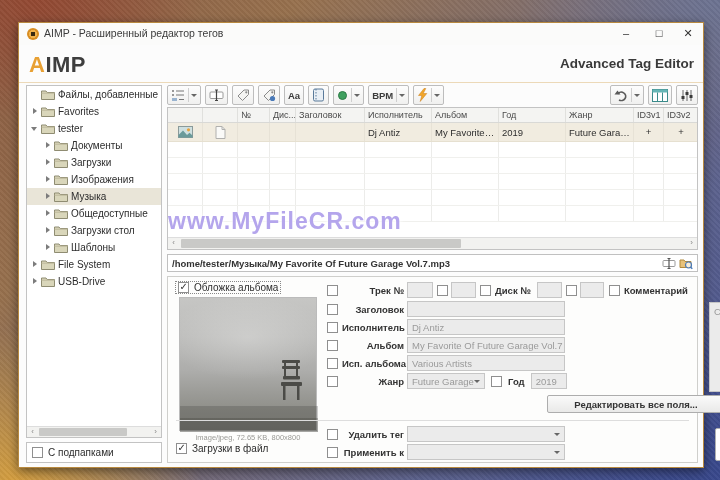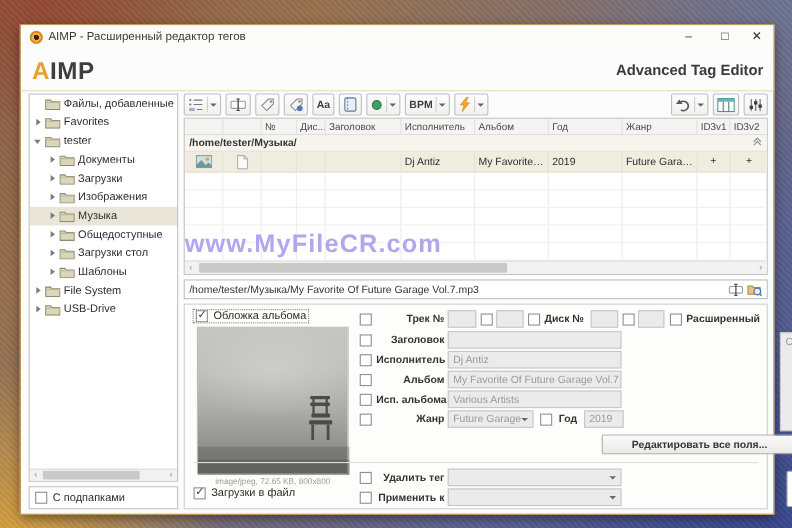--- a/index.html
+++ b/index.html
@@ -92,21 +92,21 @@
   .empty-row { display:flex; height:16px; border-bottom:1px solid #f0f0ed; }
   .empty-cell { border-right:1px solid #ececea; height:100%; }
   .watermark { position:absolute; left:0; right:0; top:100px; text-align:left; font-size:23px;
       font-weight:bold; letter-spacing:1px; color:#b4a5ec; z-index:5;
       text-shadow:0 0 2px #fff,0 0 5px #fff,0 0 8px rgba(255,255,255,.9); }
   .grid-hscroll { position:absolute; left:0; right:0; bottom:0; height:12px; background:#f2f2f0; border-top:1px solid #ddd; }
   .grid-thumb { position:absolute; left:13px; top:1px; width:280px; height:9px; background:#c9c9c7; border-radius:1px; }
 
   
   .path-bar { position:absolute; left:148px; top:231px; width:531px; height:18px;
-      border:1px solid #c0c0c0; background:#fff; display:flex; align-items:center; padding:0 4px; }
+      border:1px solid #c0c0c0; background:#fff; display:flex; align-items:center; padding:0 4px;font-weight:bold; }
   .path-text { flex:1; font-size:9.5px; color:#333; white-space:nowrap; overflow:hidden; }
   .path-icons { display:flex; gap:3px; }
 
   
   .editor { position:absolute; left:148px; top:253px; width:531px; height:187px;
       border:1px solid #cfcfcc; background:#fdfdfc; }
   .cover-check { position:absolute; left:8px; top:5px; display:flex; align-items:center; }
   .focus-dotted { outline:1px dotted #888; padding:0 2px; }
   .album-art { position:absolute; left:11px; top:20px; width:138px; height:134px; border:1px solid #bbb;
       background:
@@ -409,27 +409,20 @@
           <span class="hdr-cell" style="width: 32px; flex: 0 0 32px;">№</span>
           <span class="hdr-cell" style="width: 26px; flex: 0 0 26px;">Дис...</span>
           <span class="hdr-cell" style="width: 69px; flex: 0 0 69px;">Заголовок</span>
           <span class="hdr-cell" style="width: 67px; flex: 0 0 67px;">Исполнитель</span>
           <span class="hdr-cell" style="width: 67px; flex: 0 0 67px;">Альбом</span>
           <span class="hdr-cell" style="width: 67px; flex: 0 0 67px;">Год</span>
           <span class="hdr-cell" style="width: 68px; flex: 0 0 68px;">Жанр</span>
           <span class="hdr-cell" style="width: 30px; flex: 0 0 30px;">ID3v1</span>
           <span class="hdr-cell" style="width: 35px; flex: 0 0 35px;">ID3v2</span>
         </div>
-      <div class="group-row">
-        <span>/home/tester/Музыка/</span>
-        <span class="collapse-ico">
-            <span class="chev"></span>
-            <span class="chev"></span>
-          </span>
-      </div>
       <div class="data-row" id="data-row">
           <span class="data-cell" style="width: 35px; flex: 0 0 35px;">
             <span class="cellico">
               <svg width="15" height="12" viewBox="0 0 15 12">
                 <rect x="0.5" y="0.5" width="14" height="11" fill="#cfe0e0" stroke="#8a9a9a"></rect>
                 <circle cx="10.5" cy="3.8" r="1.6" fill="#e8a33d"></circle>
                 <path d="M0.5 9 L5 4.5 L9 9 L11.5 6.8 L14.5 9.5 V11.5 H0.5 Z" fill="#6a9a9a"></path>
               </svg>
             </span>
           </span>
@@ -580,21 +573,21 @@
         <span class="fld-label" style="width:62px; text-align:right; margin-left:4px;">Трек №</span>
         <span class="fld-input" style="width:26px; margin-left:3px;"></span>
         <span class="cb" style="margin-left:4px;"></span>
         <span class="fld-input" style="width:25px; margin-left:3px;"></span>
         <span class="cb" style="margin-left:4px;"></span>
         <span class="fld-label" style="margin-left:4px;">Диск №</span>
         <span class="fld-input" style="width:25px; margin-left:6px;"></span>
         <span class="cb" style="margin-left:4px;"></span>
         <span class="fld-input" style="width:24px; margin-left:3px;"></span>
         <span class="cb" style="margin-left:5px;"></span>
-        <span class="fld-label" style="margin-left:4px;">Расширенный</span>
+        <span class="fld-label" style="margin-left:4px;">Комментарий</span>
       </div>
 
       <div class="fld-row" style="left:159px; top:24px;">
         <span class="cb"></span>
         <span class="fld-label" style="width:62px; text-align:right; margin-left:4px;">Заголовок</span>
         <span class="fld-input" style="width:158px; margin-left:3px;"></span>
       </div>
 
       <div class="fld-row" style="left:159px; top:42px;">
         <span class="cb"></span>

